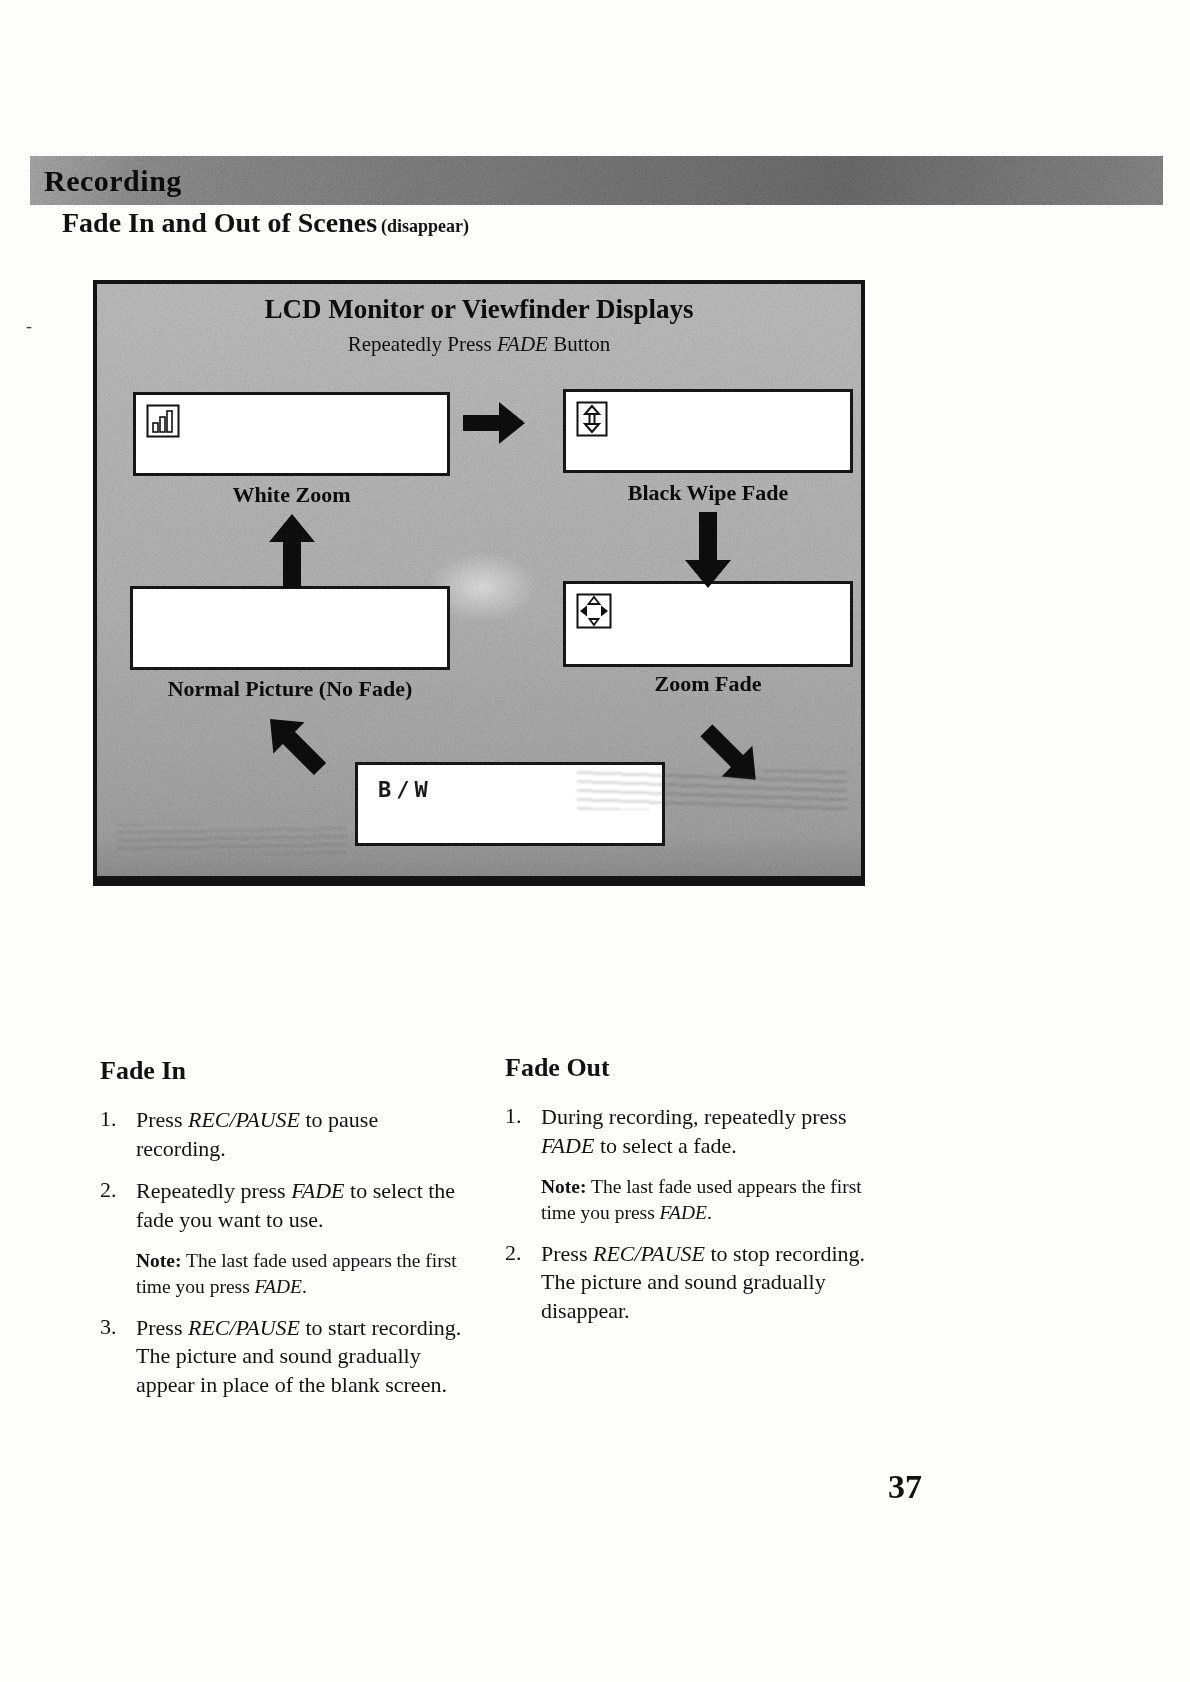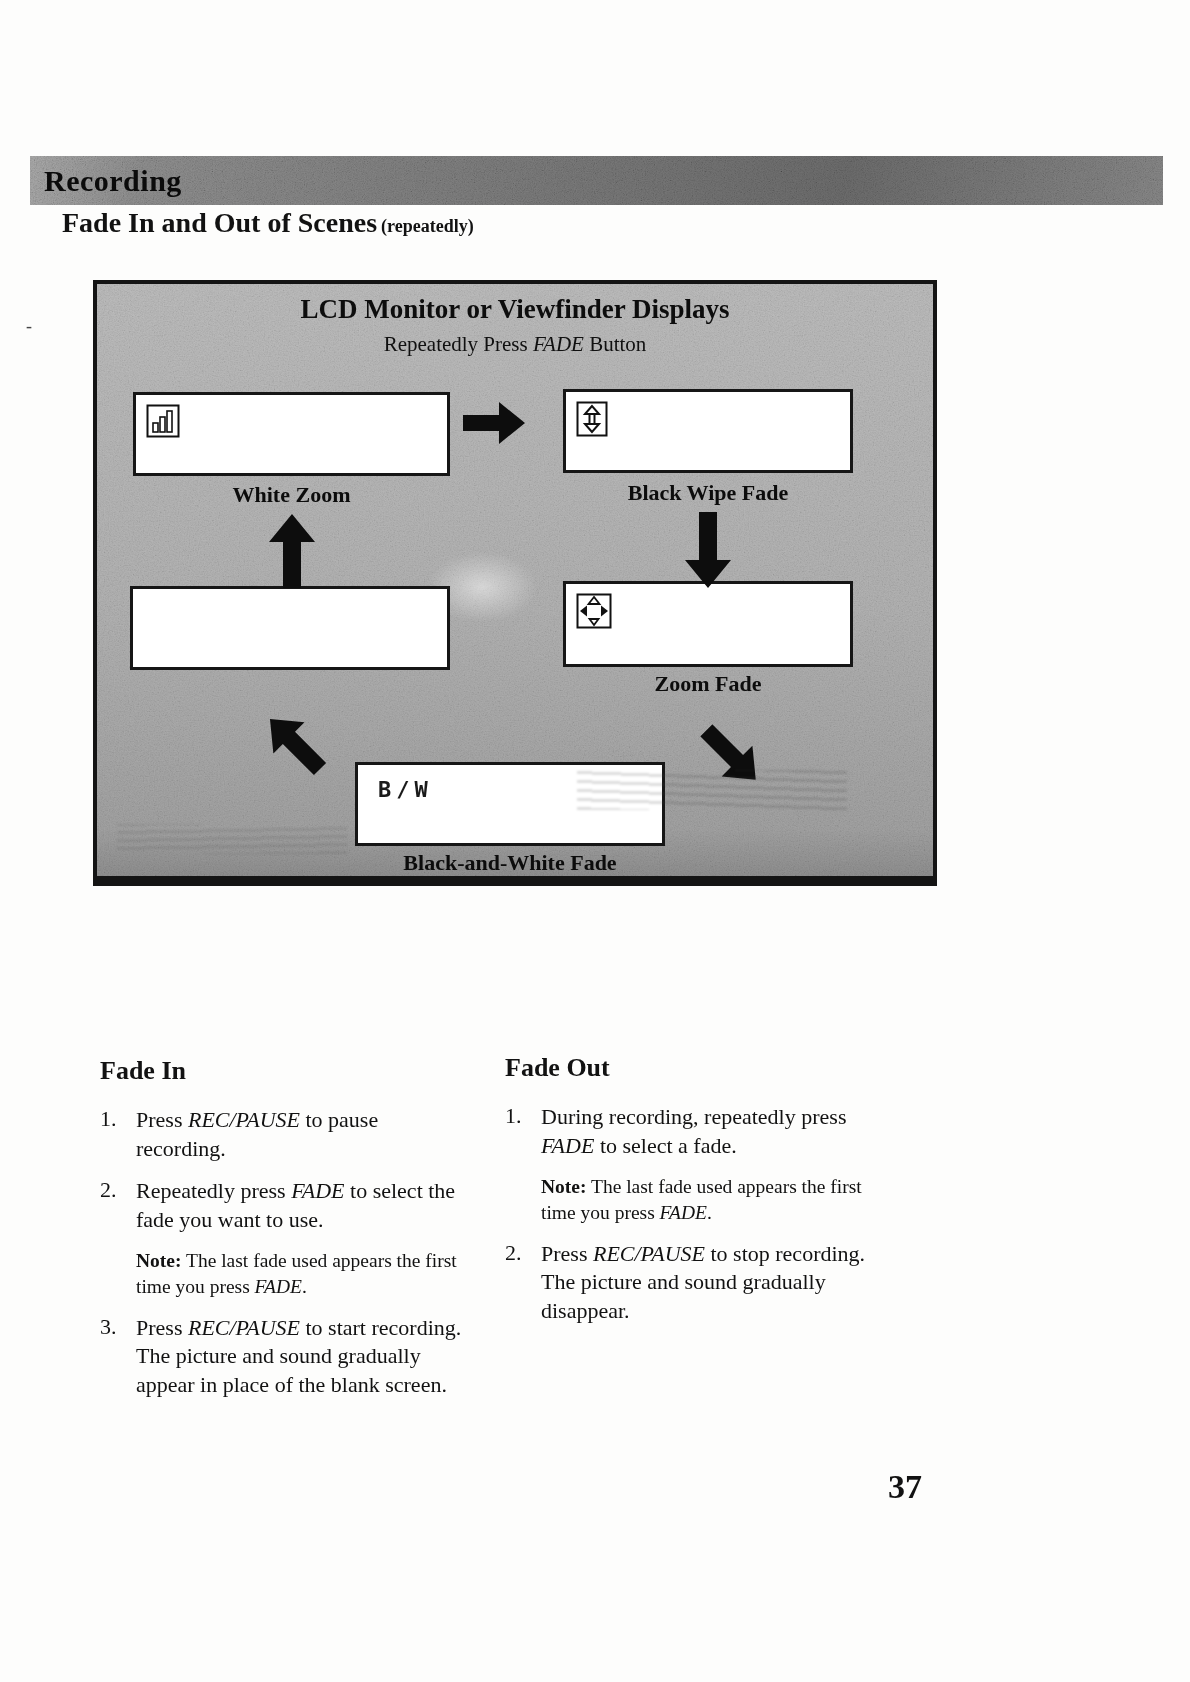--- a/index.html
+++ b/index.html
@@ -28,21 +28,21 @@
 
   
   .heading { position:absolute; left:62px; top:207px; font-weight:bold; }
   .heading .main { font-size:28px; }
   .heading .cont { font-size:18px; font-weight:bold; }
 
   .artifact-dash { position:absolute; left:26px; top:316px; font-size:18px; color:#444; }
 
   
   .diagram {
-    position:absolute; left:93px; top:280px; width:844px; height:606px;
+    position:absolute; left:93px; top:280px; width:772px; height:606px;
     border:4px solid #141414; border-bottom-width:10px;
     background:linear-gradient(180deg,#bcbcbc 0%,#b2b2b2 55%,#a2a2a2 92%,#8f8f8f 100%);
   }
   .diagram > .noise { position:absolute; inset:0; width:100%; height:100%; opacity:.38; mix-blend-mode:multiply; }
   .d-title {
     position:absolute; top:10px; left:0; width:100%; text-align:center;
     font-size:27px; font-weight:bold; color:#0d0d0d;
   }
   .d-subtitle {
     position:absolute; top:48px; left:0; width:100%; text-align:center;
@@ -124,21 +124,21 @@
             <feFuncB type="linear" slope="2" intercept="-0.4"></feFuncB>
           </feComponentTransfer>
       </filter>
       <rect width="1133" height="49" filter="url(#g1)"></rect>
     </svg>
     <span class="banner-title">Recording</span>
   </div>
 
   <div class="heading">
     <span class="main">Fade In and Out of Scenes</span>
-    <span class="cont">(repeatedly)</span>
+    <span class="cont">(disappear)</span>
   </div>
 
   <div class="artifact-dash">-</div>
 
   <div class="diagram">
     <svg class="noise" width="764" height="592" preserveAspectRatio="none">
       <filter id="g2">
           <feTurbulence type="fractalNoise" baseFrequency="0.8" numOctaves="2" seed="3"></feTurbulence>
         <feColorMatrix type="saturate" values="0"></feColorMatrix>
         <feComponentTransfer>
@@ -184,22 +184,22 @@
         <polygon points="4,18 11,12.5 11,23.5" fill="#111"></polygon>
       </svg>
     </div>
 
     <div class="screen box5">
       <span class="bw-text">B/W</span>
     </div>
 
     <div class="d-label label1">White Zoom</div>
     <div class="d-label label2">Black Wipe Fade</div>
+    <div class="d-label label3">Normal Picture (No Fade)</div>
     <div class="d-label label4">Zoom Fade</div>
-    <div class="d-label label5">Black-and-White Fade</div>
 
     <div class="arrow a-right">
       <svg width="64" height="46" viewBox="0 0 64 46">
           <polygon points="0,15 36,15 36,2 62,23 36,44 36,31 0,31" fill="#0d0d0d"></polygon>
         </svg>
     </div>
     <div class="arrow a-up">
       <svg width="46" height="74" viewBox="0 0 46 74">
           <polygon points="23,0 46,28 32,28 32,74 14,74 14,28 0,28" fill="#0d0d0d"></polygon>
         </svg>

